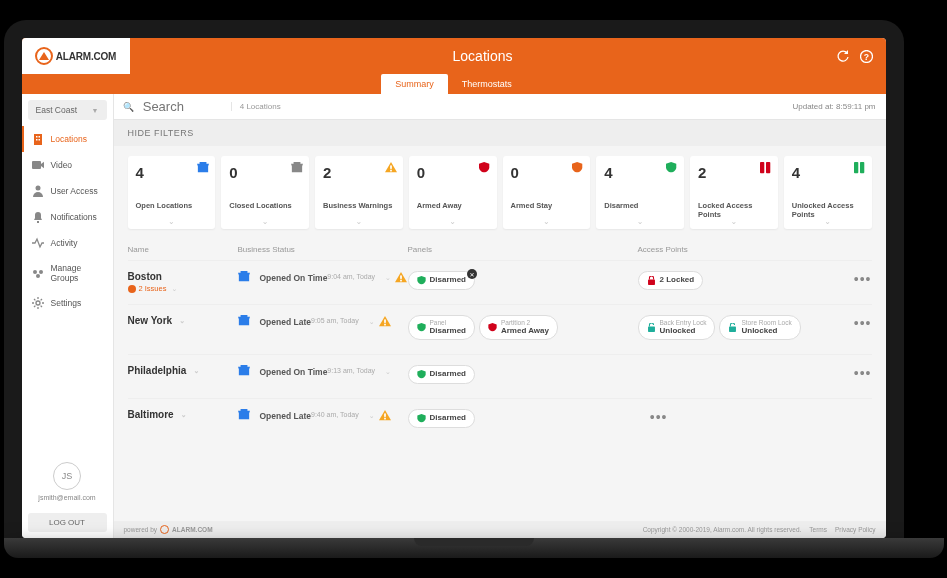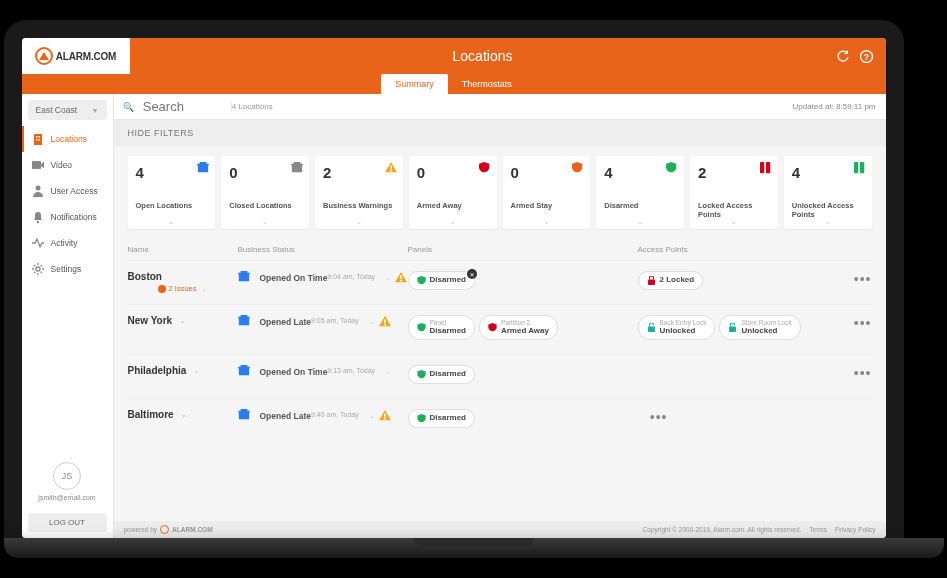--- a/index.html
+++ b/index.html
@@ -36,21 +36,21 @@
 .user-blk { text-align: center; padding: 8px 6px; }
 .avatar { width: 28px; height: 28px; border: 1px solid #ccc; border-radius: 50%; display: flex; align-items: center; justify-content: center; margin: 0 auto 4px; font-size: 9px; color: #888; }
 .user-email { font-size: 7px; color: #888; }
 .logout { margin: 4px 6px 6px; background: #eee; border-radius: 3px; padding: 5px; text-align: center; font-size: 8px; color: #666; cursor: pointer; }
 
 
 .main { flex: 1; display: flex; flex-direction: column; overflow: hidden; }
 .search-row { display: flex; align-items: center; background: #fff; border-bottom: 1px solid #e5e5e5; height: 26px; padding: 0 10px; gap: 8px; }
 .search-row input { border: none; outline: none; font-size: 13px; width: 80px; }
 .search-icon { color: #999; }
-.loc-count { font-size: 8px; color: #999; border-left: 1px solid #e5e5e5; padding-left: 0; }
+.loc-count { font-size: 8px; color: #999; border-left: 1px solid #e5e5e5; padding-left: 8px; }
 .updated { margin-left: auto; font-size: 8px; color: #888; }
 
 .content { flex: 1; overflow-y: auto; background: #f5f5f5; }
 .filters-bar { background: #eee; padding: 8px 14px; font-size: 9px; color: #777; letter-spacing: 0.5px; }
 
 .stats { display: flex; gap: 6px; padding: 10px 14px; }
 .stat { flex: 1; background: #fff; border-radius: 3px; padding: 8px 8px 10px; position: relative; min-height: 62px; box-shadow: 0 1px 2px rgba(0,0,0,0.06); }
 .stat-icon { position: absolute; top: 6px; right: 6px; width: 12px; height: 12px; }
 .stat-num { font-size: 15px; font-weight: 600; color: #333; margin-bottom: 2px; }
 .stat-lbl { font-size: 7.5px; color: #555; line-height: 1.2; font-weight: 600; margin-top: 20px; }
@@ -59,21 +59,21 @@
 .tbl { padding: 0 14px 10px; }
 .tbl-head { display: flex; font-size: 8px; color: #999; padding: 6px 0; }
 .col-name { width: 110px; }
 .col-biz { width: 170px; }
 .col-panels { width: 230px; }
 .col-ap { flex: 1; }
 .col-menu { width: 30px; text-align: right; }
 
 .row { display: flex; align-items: flex-start; padding: 10px 0; border-top: 1px solid #eee; }
 .loc-name { font-size: 10px; font-weight: 700; color: #333; display: flex; align-items: center; gap: 4px; }
-.issues { font-size: 7.5px; color: #e8641b; display: flex; align-items: center; gap: 3px; margin-top: 2px; justify-content: center; }
+.issues { font-size: 7.5px; color: #e8641b; display: flex; align-items: center; gap: 3px; margin-top: 2px; }
 .issues-dot { width: 8px; height: 8px; background: #e8641b; border-radius: 50%; display: inline-block; }
 
 .biz-status { display: flex; align-items: center; gap: 6px; }
 .biz-icon { width: 16px; height: 14px; }
 .biz-txt { display: flex; flex-direction: row; }
 .biz-main { font-size: 8.5px; color: #555; font-weight: 600; }
 .biz-sub { font-size: 7px; color: #aaa; }
 .biz-extra { display: flex; align-items: center; gap: 4px; margin-left: 4px; }
 
 .pill { display: inline-flex; align-items: center; gap: 4px; border: 1px solid #ddd; border-radius: 12px; padding: 4px 8px; font-size: 8px; color: #555; background: #fff; margin-right: 4px; margin-bottom: 4px; position: relative; }
@@ -244,20 +244,28 @@
                 </span>
                 <span>Notifications</span>
               </li>
               <li>
                 <span class="nav-icon">
                   <svg width="12" height="12" viewBox="0 0 12 12" fill="#888" style="color:#888">
                     <use href="#i-activity"></use>
                   </svg>
                 </span>
                 <span>Activity</span>
+              </li>
+              <li>
+                <span class="nav-icon">
+                  <svg width="12" height="12" viewBox="0 0 12 12" fill="#888" style="color:#888">
+                    <use href="#i-groups"></use>
+                  </svg>
+                </span>
+                <span>Manage Groups</span>
               </li>
               <li>
                 <span class="nav-icon">
                   <svg width="12" height="12" viewBox="0 0 12 12" fill="#888" style="color:#888">
                     <use href="#i-gear"></use>
                   </svg>
                 </span>
                 <span>Settings</span>
               </li>
             </ul>

